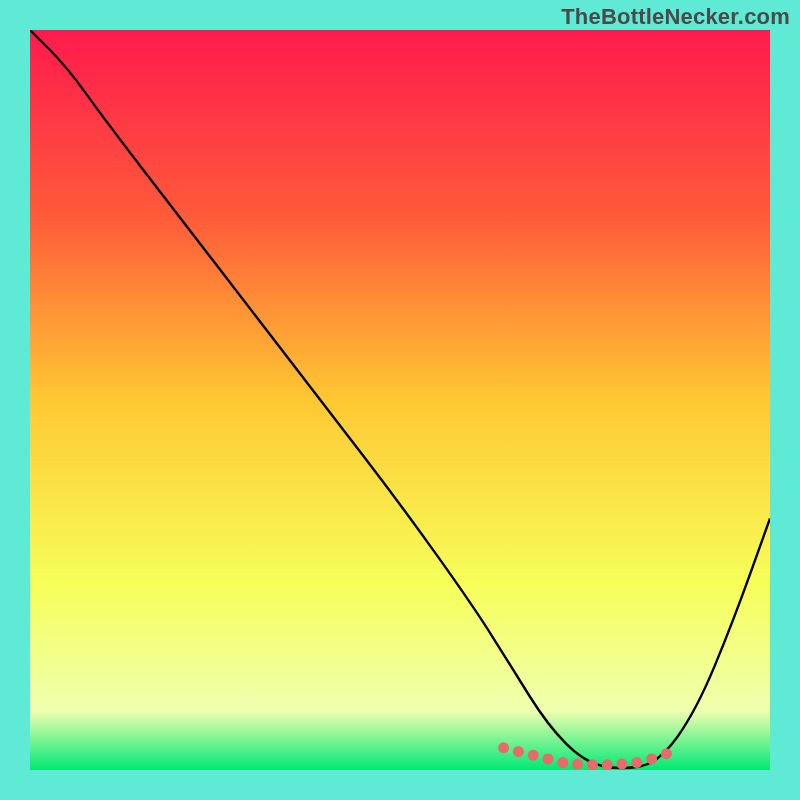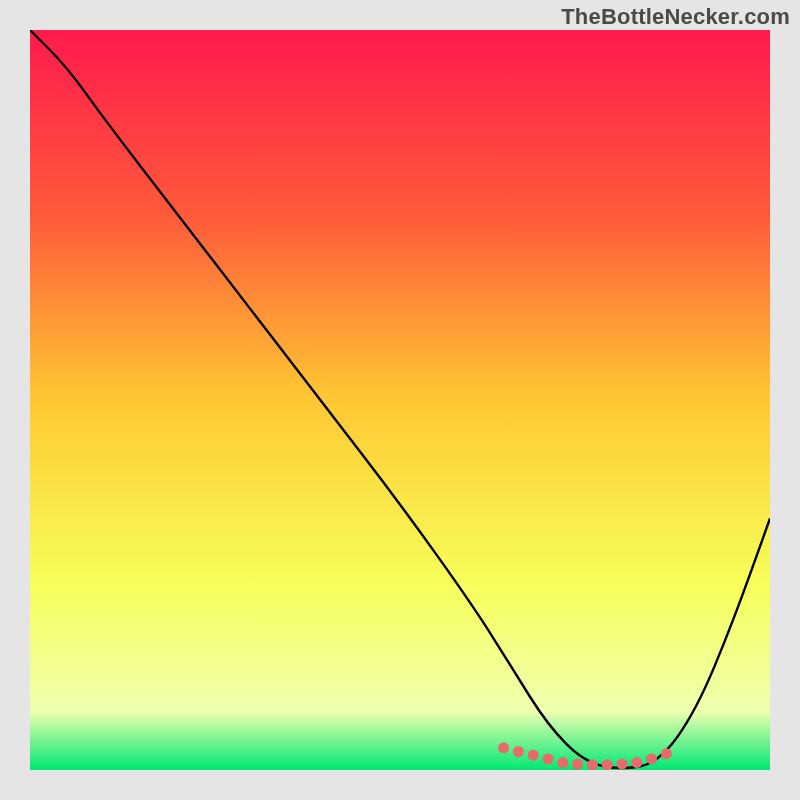--- a/index.html
+++ b/index.html
@@ -8,21 +8,21 @@
     background: #000;
     width: 800px;
     height: 800px;
     overflow: hidden;
     font-family: Arial, Helvetica, sans-serif;
   }
   .frame {
     position: relative;
     width: 800px;
     height: 800px;
-    background: #e5e5e5;
+    background: #5eead4;
   }
   .watermark {
     position: absolute;
     top: 4px;
     right: 10px;
     color: #4a4a4a;
     font-size: 22px;
     font-weight: bold;
     letter-spacing: 0.2px;
     z-index: 5;

